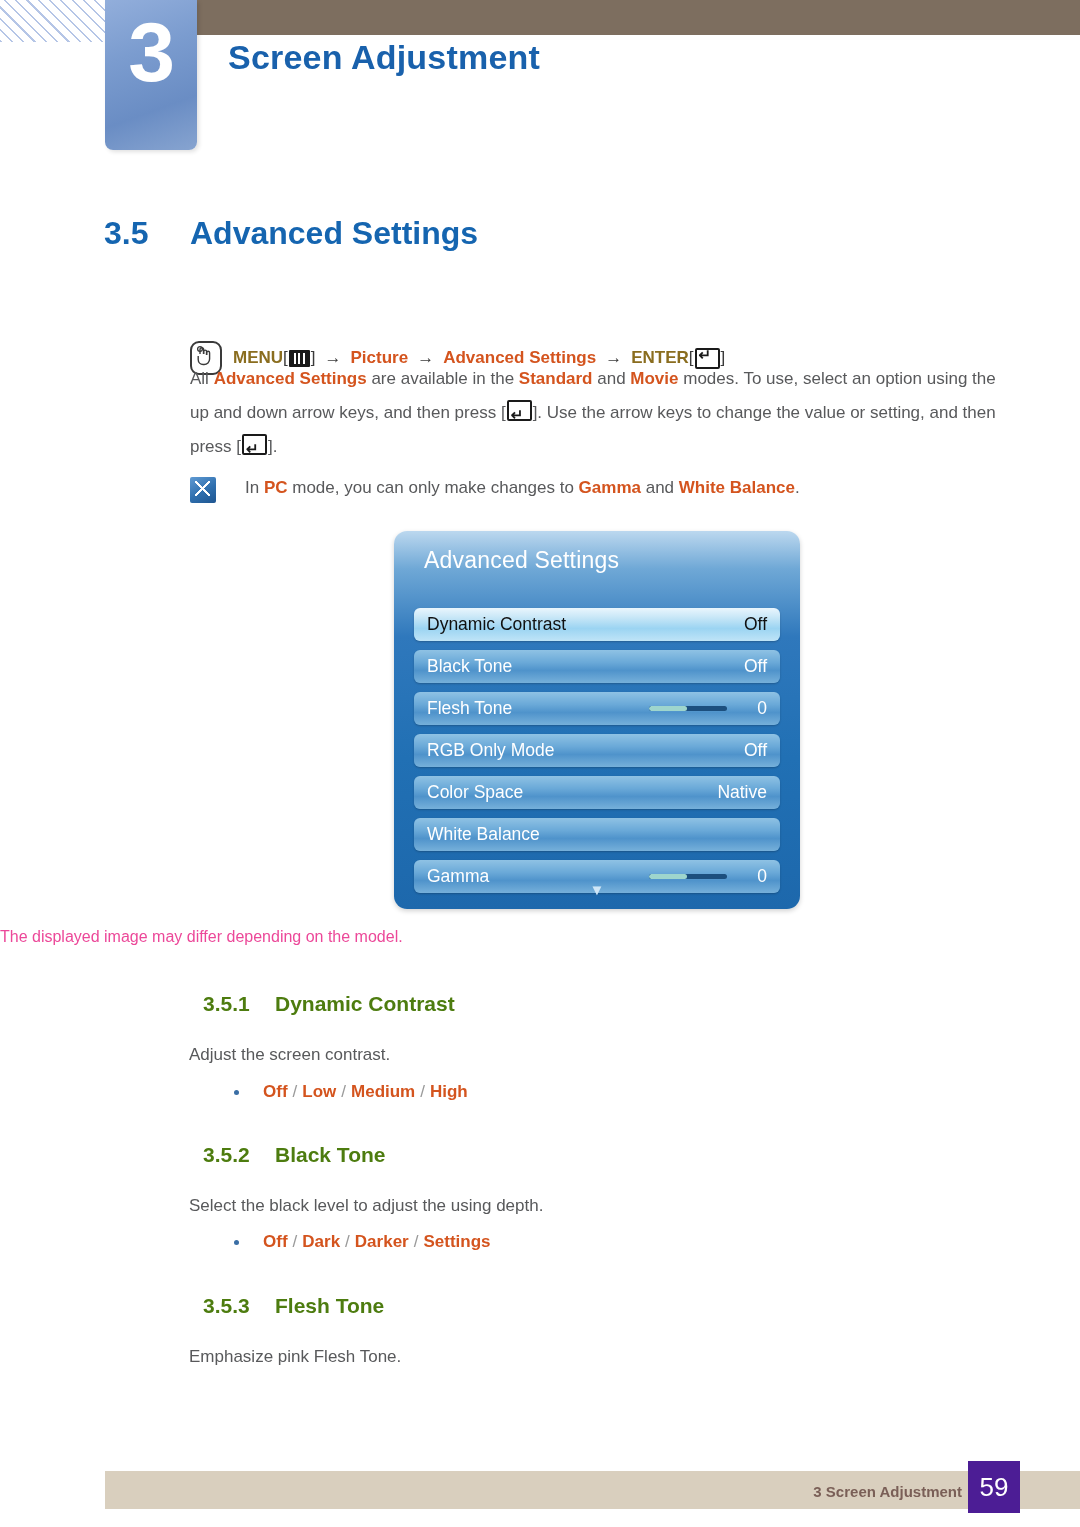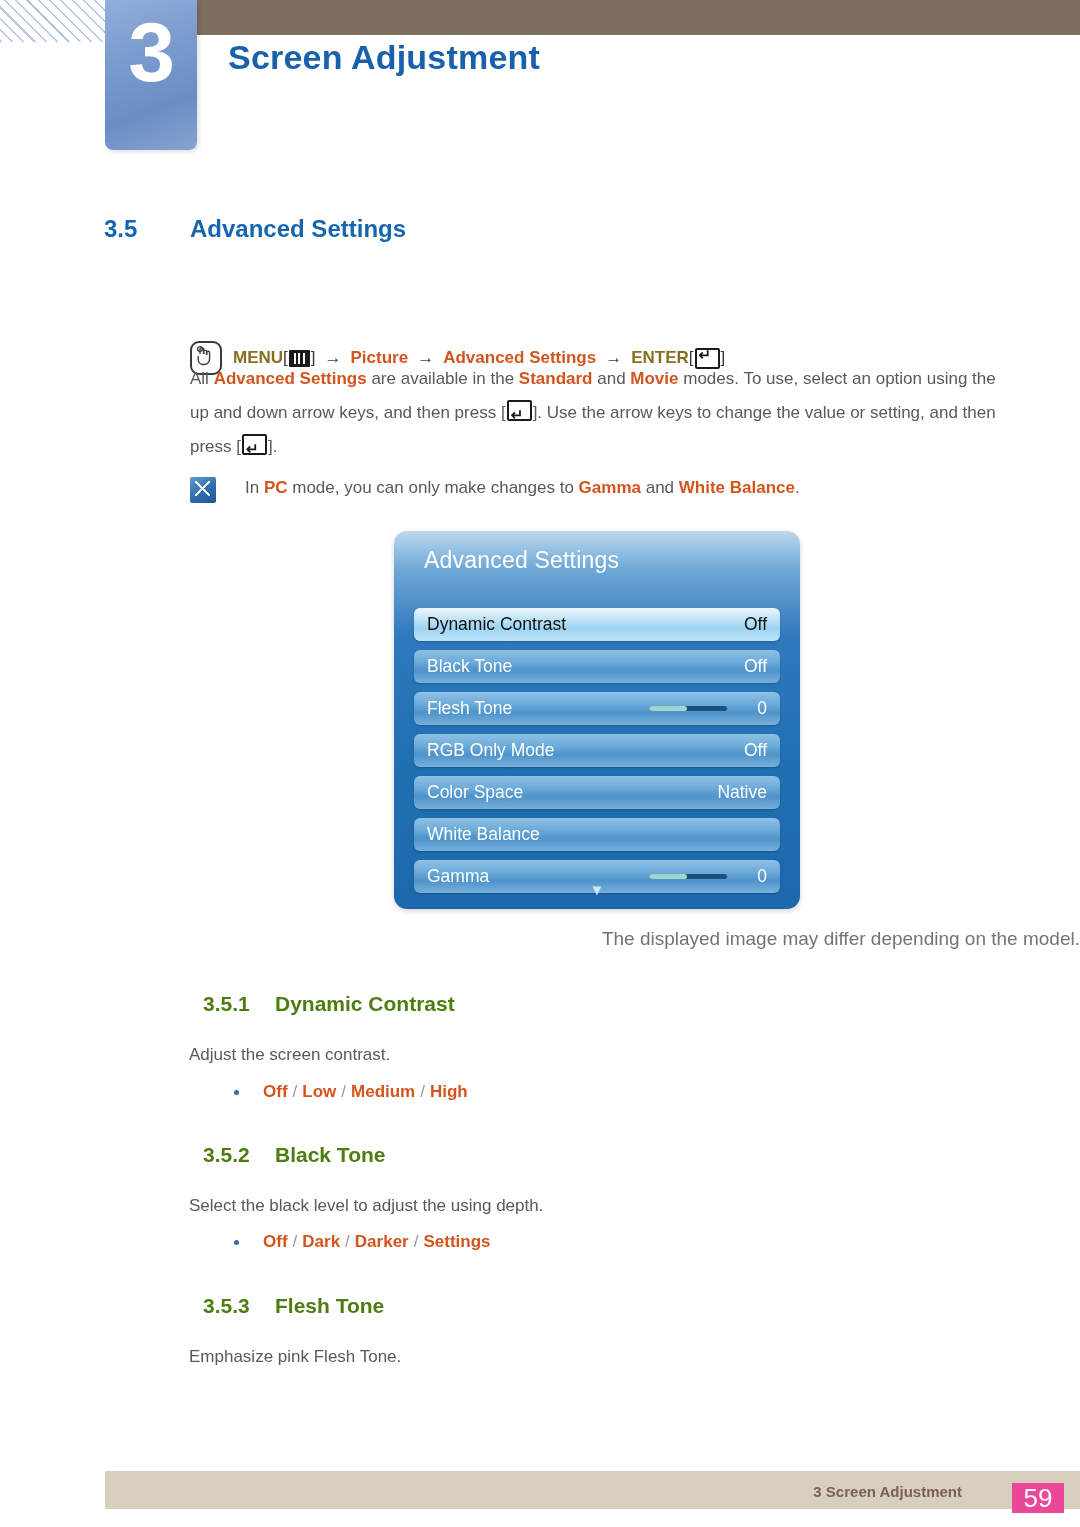--- a/index.html
+++ b/index.html
@@ -60,21 +60,21 @@
     font-size: 34px;
     font-weight: bold;
     color: #1961ac;
     letter-spacing: 0.2px;
   }
 
   
   .sec-head {
     position: absolute;
     left: 104px; top: 215px;
-    font-size: 24px;
+    font-size: 32px;
     font-weight: bold;
     color: #1565b0;
   }
   .sec-head .num { display: inline-block; width: 86px; }
 
   
   .breadcrumb {
     position: absolute;
     left: 190px; top: 308px;
     display: flex;
@@ -242,23 +242,23 @@
     text-align: center;
     color: #cfe6f7;
     font-size: 15px;
     line-height: 1;
   }
 
   .osd-caption {
     position: absolute;
     left: 0; top: 928px;
     width: 1080px;
-    text-align: right;
-    font-size: 19px;
-    color: #737373;
+    text-align: left;
+    font-size: 16px;
+    color: #ec4899;
   }
 
   
   .sub-head {
     position: absolute;
     left: 203px;
     font-size: 21px;
     font-weight: bold;
     color: #4d7c0f;
   }
@@ -297,28 +297,27 @@
   .footer-text {
     position: absolute;
     right: 118px; bottom: 27px;
     font-size: 15px;
     font-weight: bold;
     color: #7a5f57;
   }
   .footer-page {
     position: absolute;
     left: 968px; bottom: 14px;
-    width: 52px; height: 30px;
-    background: #ec4899;
+    width: 52px; height: 52px;
+    background: #4c1d95;
     color: #ffffff;
     font-size: 26px;
     display: flex;
     align-items: center;
     justify-content: center;
-    margin-left: 44px;
   }
 </style>
 </head>
 <body>
 
 <div class="hatch"></div>
 <div class="brownbar"></div>
 <div class="chapter-tab">
   <div class="chapter-num">3</div>
 </div>

